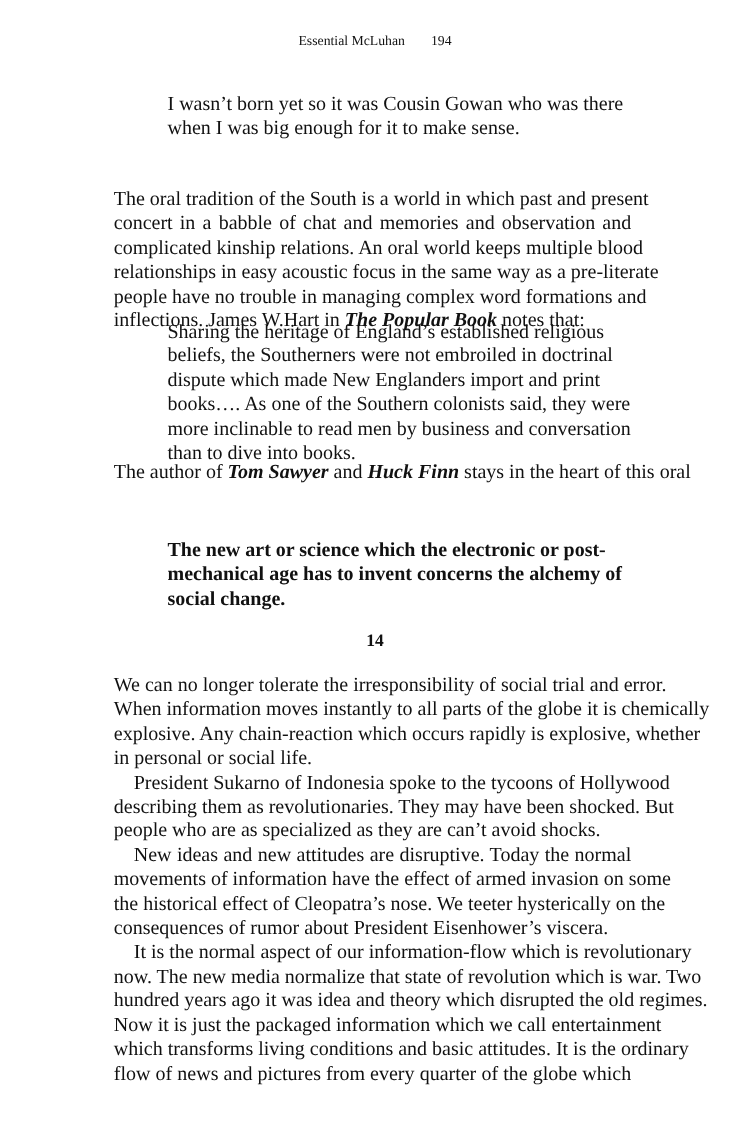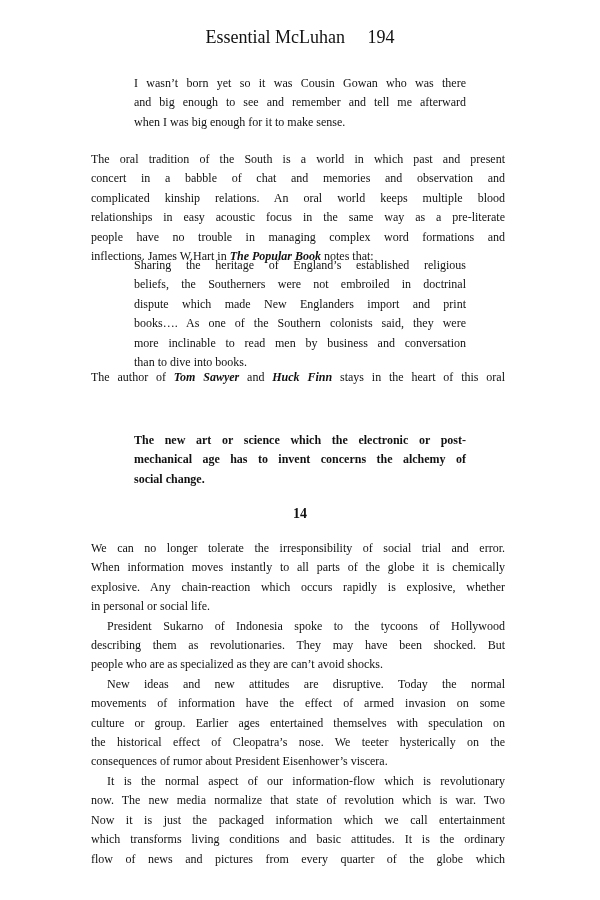--- a/index.html
+++ b/index.html
@@ -1,42 +1,41 @@
 <!DOCTYPE html>
 <html><head>
 <meta charset="utf-8">
 <style>
   html, body { margin: 0; padding: 0; background: #ffffff; }
   body { width: 600px; height: 900px; overflow: hidden; position: relative;
          font-family: "Liberation Serif", "DejaVu Serif", serif; color: #111; }
   .header { position: absolute; top: 27px; left: 0; width: 600px; text-align: center;
-            font-size: 18px; }
+            font-size: 11px; }
   .header .title { margin-right: 18px; }
-  .block { position: absolute; font-size: 12px; line-height: 19.4px; }
+  .block { position: absolute; font-size: 16px; line-height: 19.4px; }
   .quote { left: 134px; width: 332px; text-align: justify; }
   .body { left: 91px; width: 414px; text-align: justify; }
   .line { display: block; text-align: justify; text-align-last: justify; white-space: nowrap; }
   .line.last { text-align-last: left; }
   .indent { text-indent: 16px; }
   .bold { font-weight: bold; }
   .section { position: absolute; top: 506px; left: 0; width: 600px; text-align: center;
              font-weight: bold; font-size: 14px; }
   i { font-style: italic; font-weight: bold; }
 </style>
 </head>
 <body>
 
 <div class="header">
   <span class="title">Essential McLuhan</span>
   <span>194</span>
 </div>
 
 <div class="block quote" style="top:74px">
   <span class="line">I wasn’t born yet so it was Cousin Gowan who was there</span>
-  <span class="line">and big enough to see and remember and tell me afterward</span>
   <span class="line last">when I was big enough for it to make sense.</span>
 </div>
 
 <div class="block body" style="top:150px">
   <span class="line">The oral tradition of the South is a world in which past and present</span>
   <span class="line">concert in a babble of chat and memories and observation and</span>
   <span class="line">complicated kinship relations. An oral world keeps multiple blood</span>
   <span class="line">relationships in easy acoustic focus in the same way as a pre-literate</span>
   <span class="line">people have no trouble in managing complex word formations and</span>
   <span class="line last"><span>inflections. James W.Hart in </span><i>The Popular Book</i><span> notes that:</span></span>
@@ -66,21 +65,21 @@
 <div class="block body" id="body-lines" style="top:539px">
     <span class="line">We can no longer tolerate the irresponsibility of social trial and error.</span>
     <span class="line">When information moves instantly to all parts of the globe it is chemically</span>
     <span class="line">explosive. Any chain-reaction which occurs rapidly is explosive, whether</span>
     <span class="line last">in personal or social life.</span>
     <span class="line indent">President Sukarno of Indonesia spoke to the tycoons of Hollywood</span>
     <span class="line">describing them as revolutionaries. They may have been shocked. But</span>
     <span class="line last">people who are as specialized as they are can’t avoid shocks.</span>
     <span class="line indent">New ideas and new attitudes are disruptive. Today the normal</span>
     <span class="line">movements of information have the effect of armed invasion on some</span>
-    <span class="line">culture or group. Earlier ages entertained themselves with speculation on</span>
     <span class="line">the historical effect of Cleopatra’s nose. We teeter hysterically on the</span>
     <span class="line last">consequences of rumor about President Eisenhower’s viscera.</span>
     <span class="line indent">It is the normal aspect of our information-flow which is revolutionary</span>
     <span class="line">now. The new media normalize that state of revolution which is war. Two</span>
+    <span class="line">hundred years ago it was idea and theory which disrupted the old regimes.</span>
     <span class="line">Now it is just the packaged information which we call entertainment</span>
     <span class="line">which transforms living conditions and basic attitudes. It is the ordinary</span>
     <span class="line">flow of news and pictures from every quarter of the globe which</span>
   </div>
 
 </body></html>

